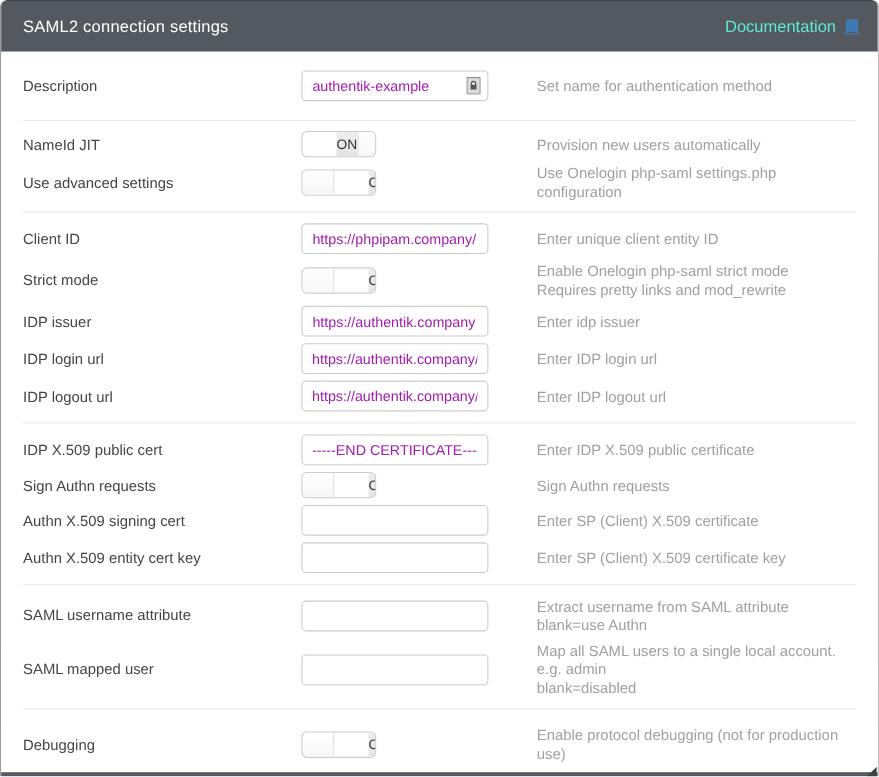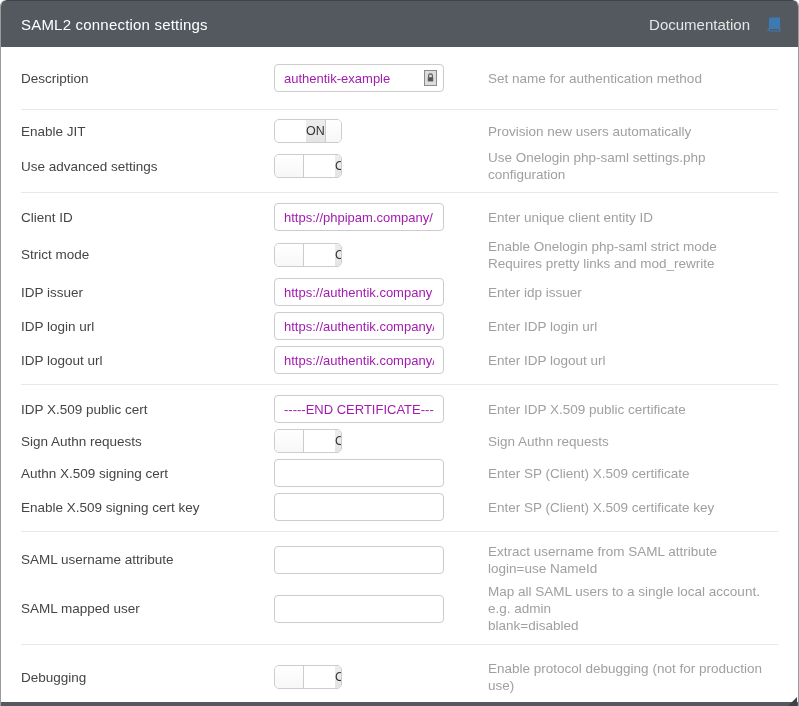--- a/index.html
+++ b/index.html
@@ -23,22 +23,22 @@
     flex: 0 0 47px;
     background: #54595f;
     border-top: 1px solid #3e434a;
     display: flex; align-items: center;
     padding: 0 15px 0 20px;
     border-radius: 6px 6px 0 0;
   }
   .hdr-title { color: #ffffff; font-size: 15px; letter-spacing: .2px; }
   .hdr-doc {
     margin-left: auto;
-    color: #e5e5e5; text-decoration: none; font-size: 15px;
-    display: flex; align-items: center; gap: 16px;
+    color: #5eead4; text-decoration: none; font-size: 15px;
+    display: flex; align-items: center; gap: 6px;
     cursor: pointer;
   }
   .hdr-doc svg { display: block; }
   
   .content { flex: 1 1 auto; padding: 0 20px; background: #fff; overflow: hidden; }
   .section { border-bottom: 1px solid #e8e8e8; padding: 10px 0; }
   .section:last-child { border-bottom: none; }
   .section.s0 { padding: 17px 0; }
   .section.s1 { padding: 9px 0; }
   .section.s5 { padding: 15px 0; }
@@ -151,21 +151,21 @@
           </span>
         </div>
         <div class="help">
           <div>Set name for authentication method</div>
         </div>
       </div>
     </div>
 
     <div class="section s1">
       <div class="row">
-        <label class="lbl">Enable JIT</label>
+        <label class="lbl">NameId JIT</label>
         <div class="ctrl">
           <div class="toggle on">
             <span class="tlabel">ON</span>
             <span class="knob"></span>
           </div>
         </div>
         <div class="help">
           <div>Provision new users automatically</div>
         </div>
       </div>
@@ -260,39 +260,39 @@
       <div class="row">
         <label class="lbl">Authn X.509 signing cert</label>
         <div class="ctrl">
           <input class="txt" type="text" style="">
         </div>
         <div class="help">
           <div>Enter SP (Client) X.509 certificate</div>
         </div>
       </div>
       <div class="row">
-        <label class="lbl">Enable X.509 signing cert key</label>
+        <label class="lbl">Authn X.509 entity cert key</label>
         <div class="ctrl">
           <input class="txt" type="text" style="">
         </div>
         <div class="help">
           <div>Enter SP (Client) X.509 certificate key</div>
         </div>
       </div>
     </div>
 
     <div class="section s4">
       <div class="row tall">
         <label class="lbl">SAML username attribute</label>
         <div class="ctrl">
           <input class="txt" type="text" style="">
         </div>
         <div class="help">
           <div>Extract username from SAML attribute</div>
-          <div>login=use NameId</div>
+          <div>blank=use Authn</div>
         </div>
       </div>
       <div class="row tall">
         <label class="lbl">SAML mapped user</label>
         <div class="ctrl">
           <input class="txt" type="text" style="">
         </div>
         <div class="help">
           <div>Map all SAML users to a single local account. e.g. admin</div>
           <div>blank=disabled</div>

